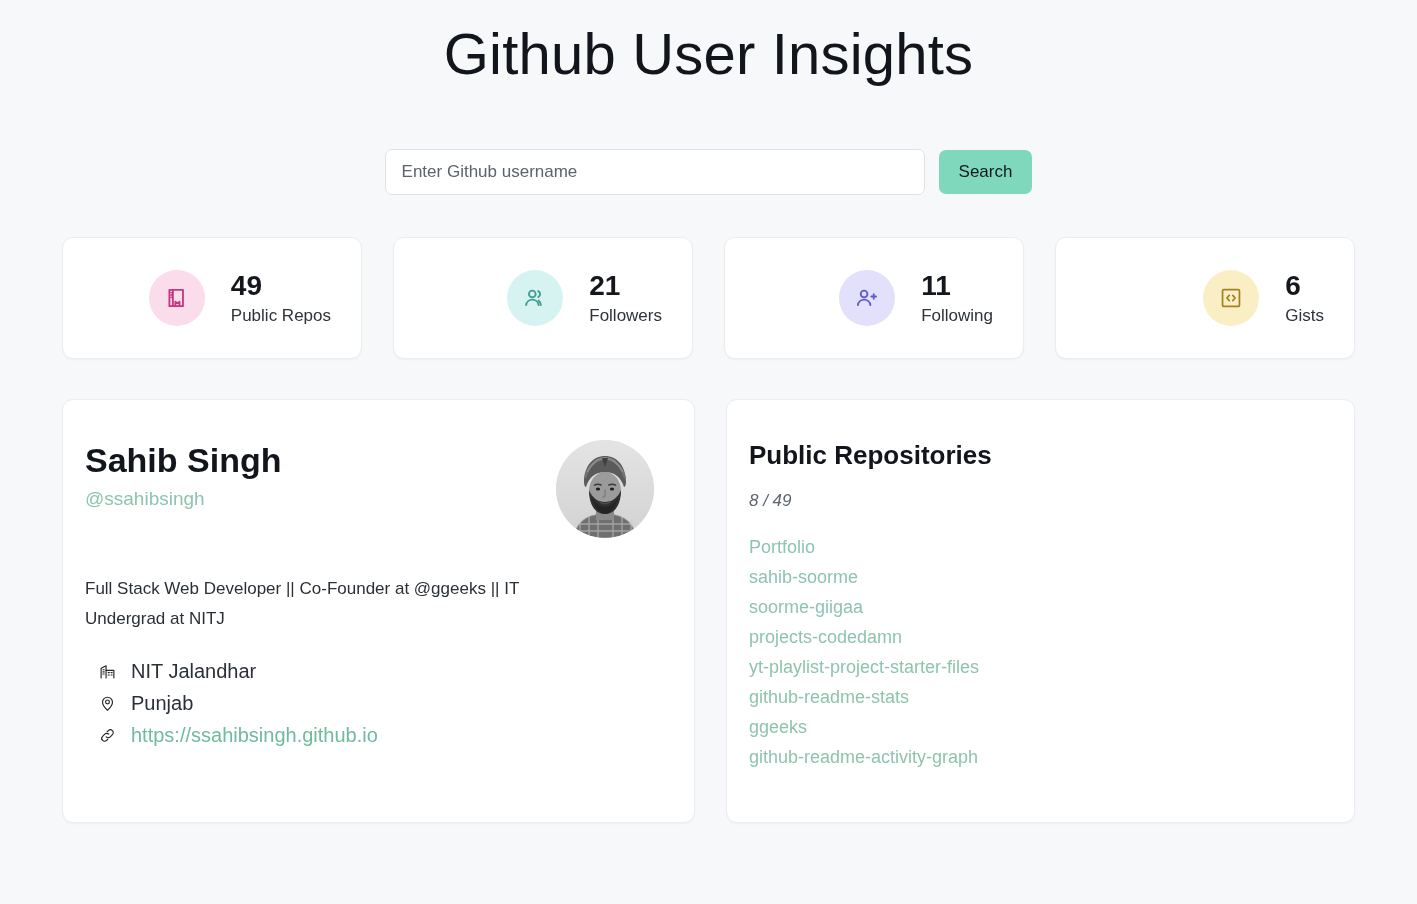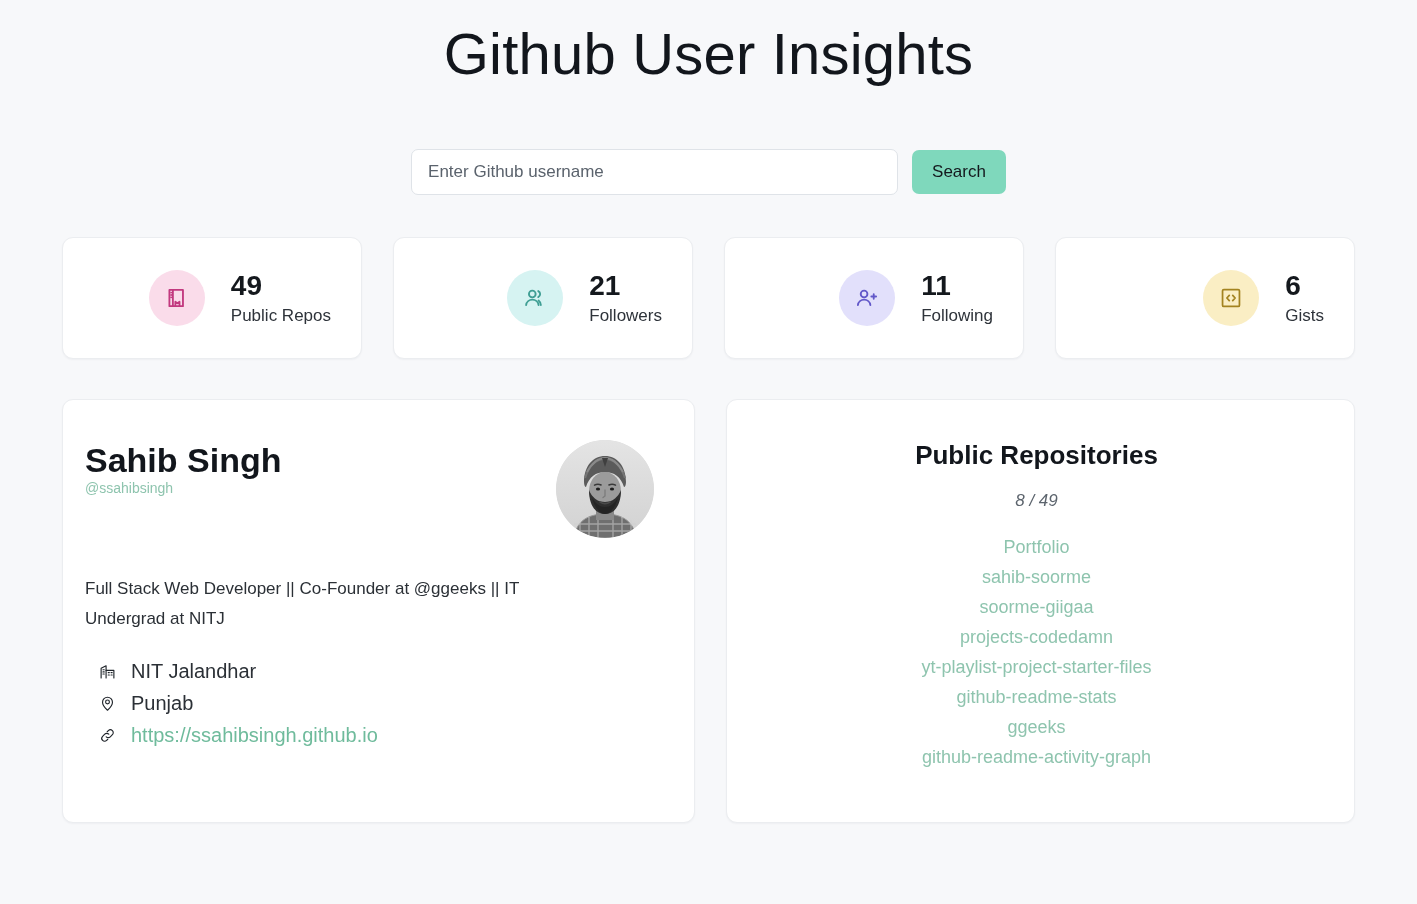--- a/index.html
+++ b/index.html
@@ -32,21 +32,21 @@
 
   
   .search-row {
     display: flex;
     justify-content: center;
     align-items: center;
     gap: 14px;
     margin-top: 62px;
   }
   .search-input {
-    width: 487px;
+    width: 540px;
     height: 46px;
     border: 1px solid #dfe3e8;
     border-radius: 7px;
     background: #ffffff;
     font-size: 17px;
     font-family: inherit;
     color: #31363d;
     padding: 0 16px;
     outline: none;
   }
@@ -116,38 +116,38 @@
     align-items: stretch;
   }
   .panel {
     background: #ffffff;
     border: 1px solid #ebedf0;
     border-radius: 11px;
     box-shadow: 0 1px 2px rgba(16, 24, 40, 0.04);
     height: 424px;
   }
   .profile-panel { width: 633px; flex: 0 0 633px; padding: 40px 36px 0 20px; }
-  .repos-panel   { flex: 1; padding: 40px 30px 0 22px; text-align: center; }
+  .repos-panel   { flex: 1; padding: 40px 30px 0 22px; }
 
   .profile-head {
     display: flex;
     justify-content: space-between;
     align-items: flex-start;
   }
   .profile-name {
     font-size: 34px;
     font-weight: 700;
     color: #12161c;
     line-height: 1.18;
     padding-left: 2px;
   }
   .profile-handle {
-    font-size: 14px;
+    font-size: 19px;
     color: #8ec4ae;
-    margin-top: 0;
+    margin-top: 8px;
     padding-left: 2px;
   }
   .avatar {
     width: 98px;
     height: 98px;
     border-radius: 50%;
     flex: 0 0 98px;
     overflow: hidden;
     background: #dcdcdc;
     margin-right: 4px;

